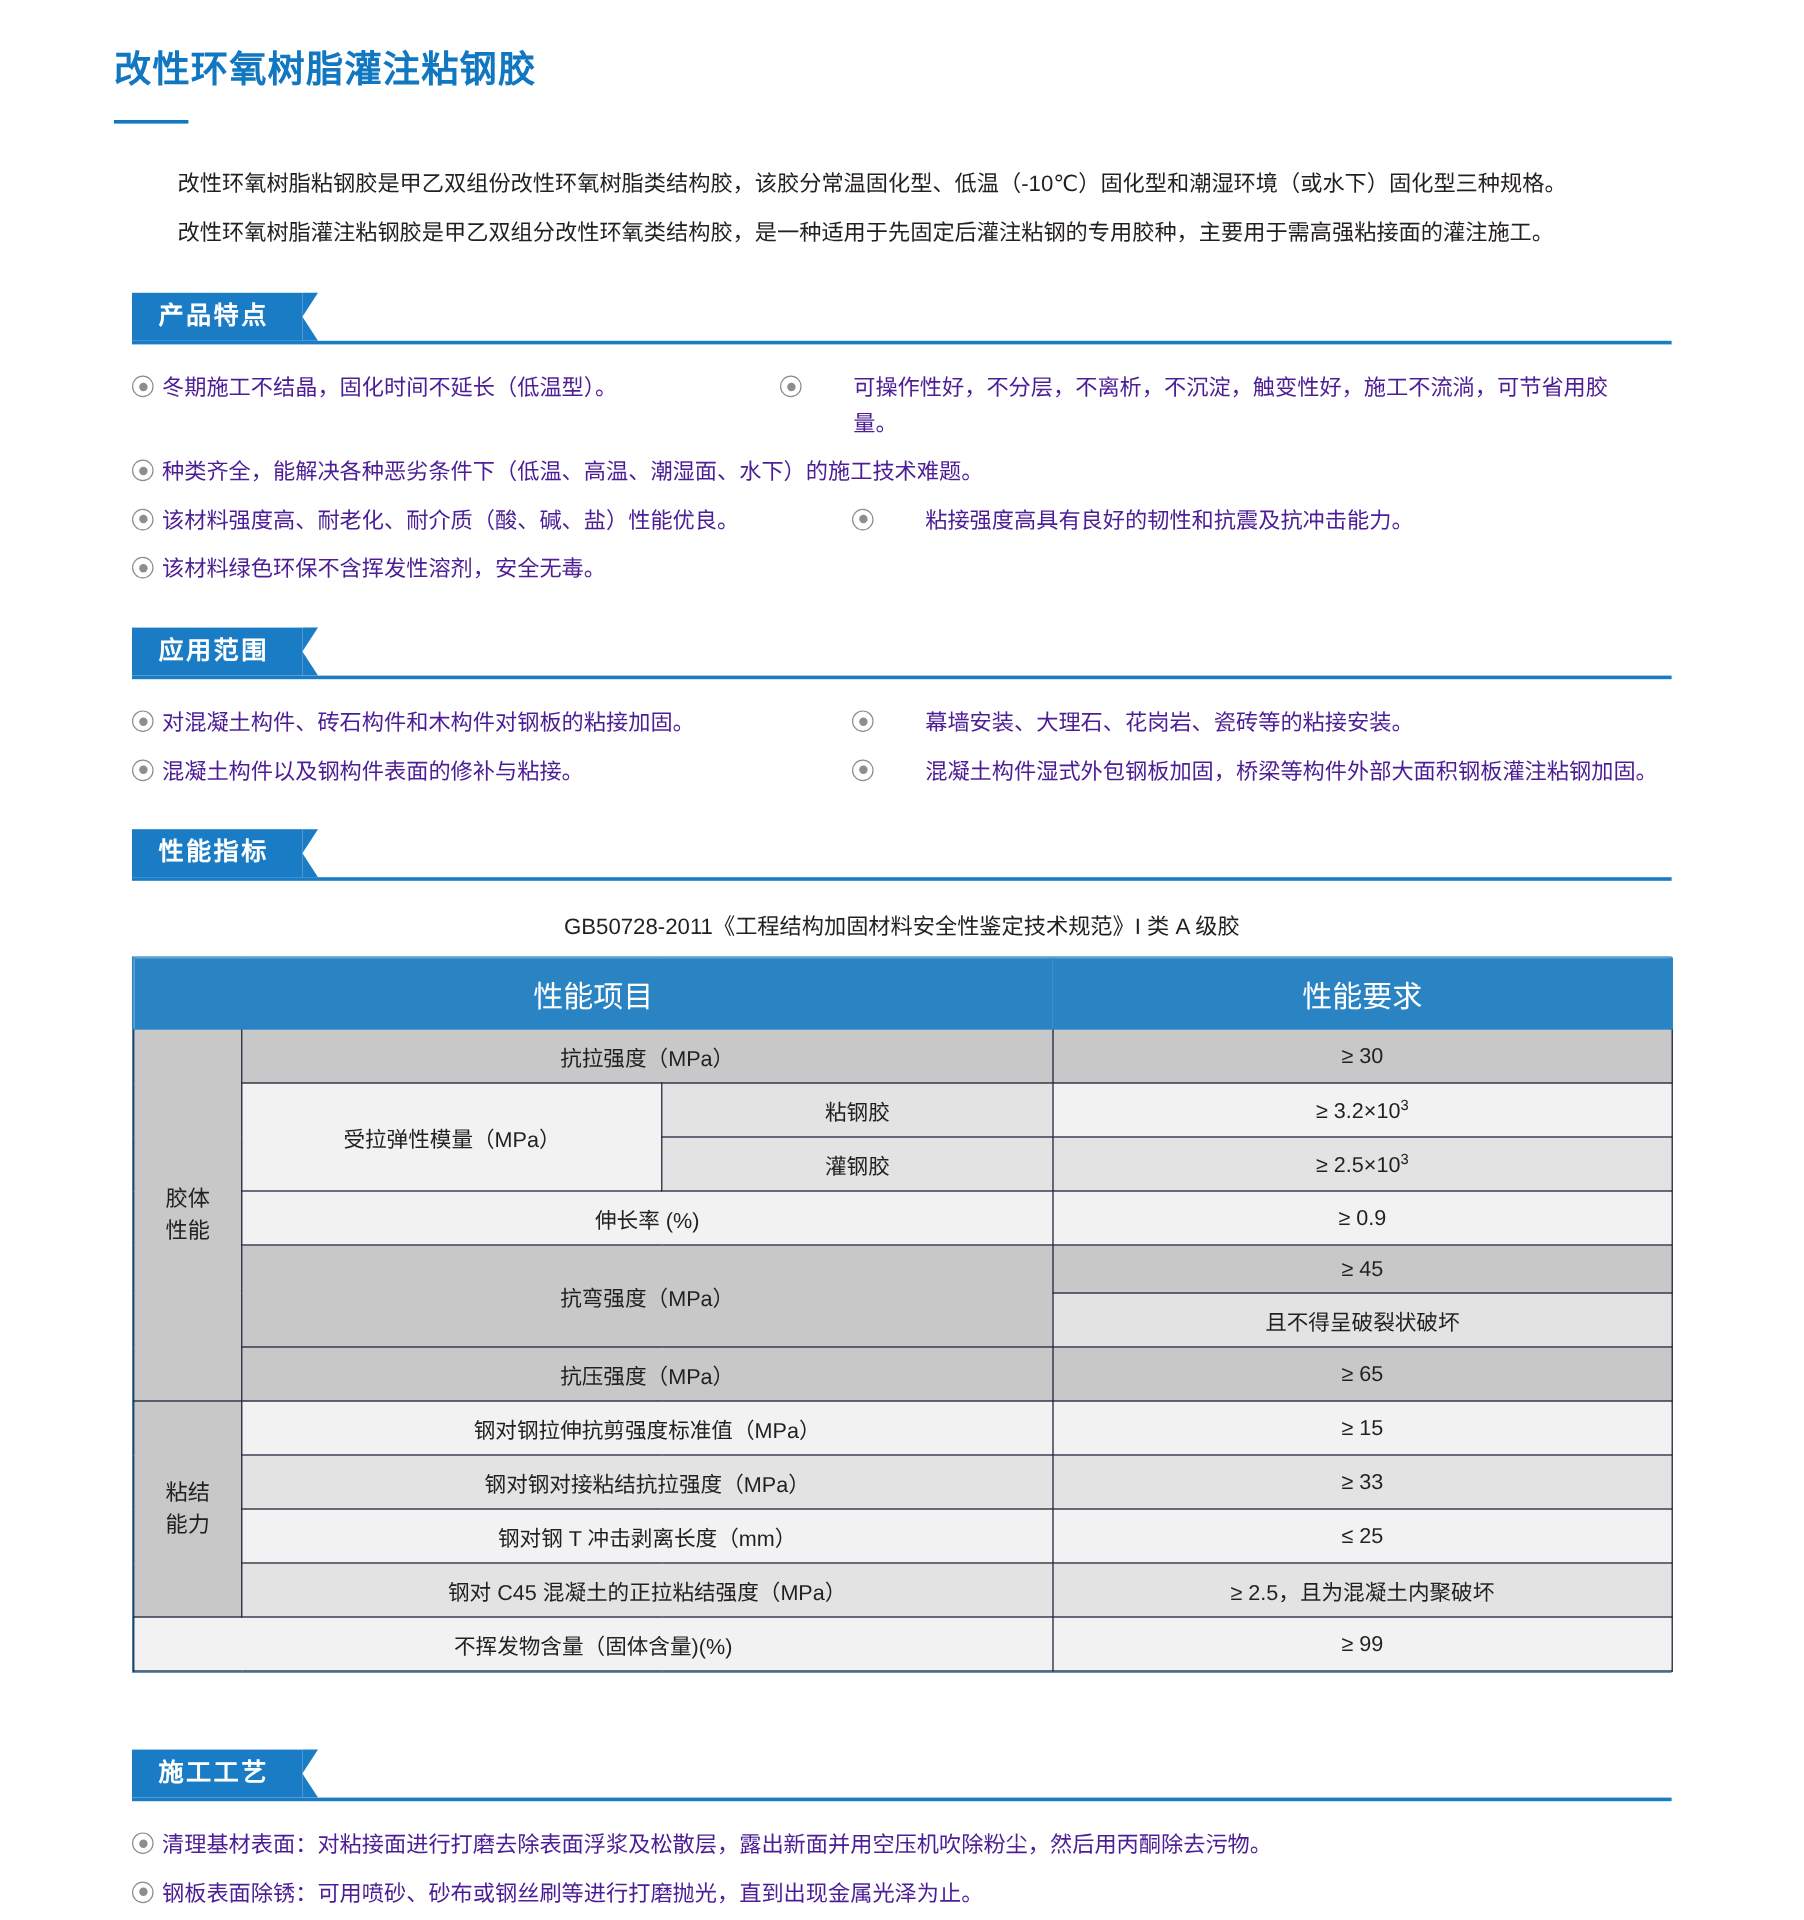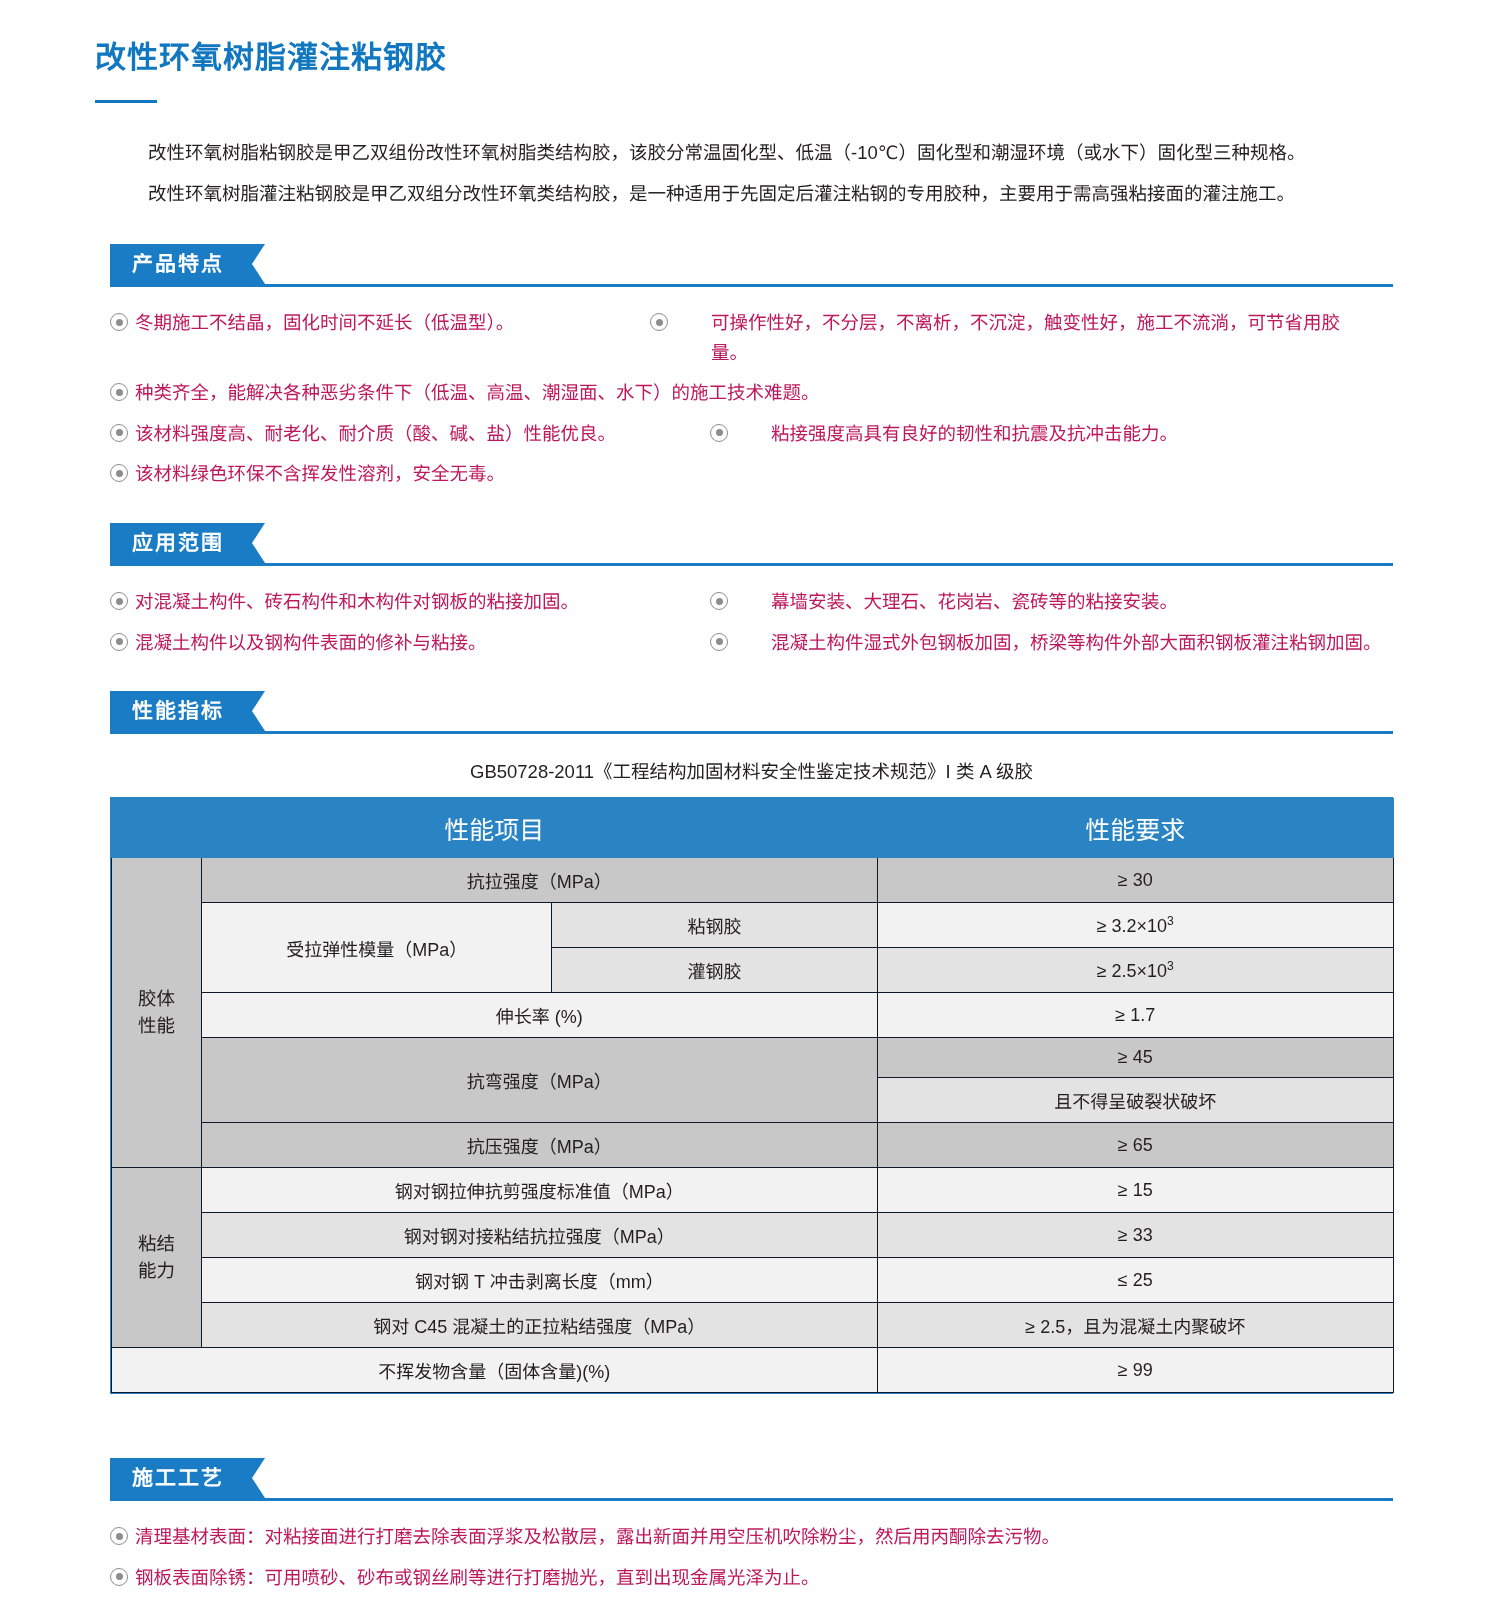--- a/index.html
+++ b/index.html
@@ -103,21 +103,21 @@
   .b-row {
     display: flex;
     align-items: flex-start;
     margin-bottom: 11px;
   }
   .b-item {
     display: flex;
     align-items: flex-start;
     font-size: 18.5px;
     line-height: 1.6;
-    color: #be185d;
+    color: #4c1d95;
   }
   .b-dot {
     flex: 0 0 auto;
     width: 18px;
     height: 18px;
     margin: 5px 7px 0 0;
     border: 1.6px solid #8d8d8d;
     border-radius: 50%;
     position: relative;
     box-sizing: border-box;
@@ -311,21 +311,21 @@
             <td class="cell-white" rowspan="2">受拉弹性模量（MPa）</td>
             <td class="cell-light">粘钢胶</td>
             <td class="cell-white"><span>≥ 3.2×10</span><sup>3</sup></td>
           </tr>
           <tr>
             <td class="cell-light">灌钢胶</td>
             <td class="cell-light"><span>≥ 2.5×10</span><sup>3</sup></td>
           </tr>
           <tr>
             <td class="cell-white" colspan="2">伸长率 (%)</td>
-            <td class="cell-white">≥ 1.7</td>
+            <td class="cell-white">≥ 0.9</td>
           </tr>
           <tr>
             <td class="cell-grey" colspan="2" rowspan="2">抗弯强度（MPa）</td>
             <td class="cell-grey">≥ 45</td>
           </tr>
           <tr>
             <td class="cell-light">且不得呈破裂状破坏</td>
           </tr>
           <tr>
             <td class="cell-grey" colspan="2">抗压强度（MPa）</td>

